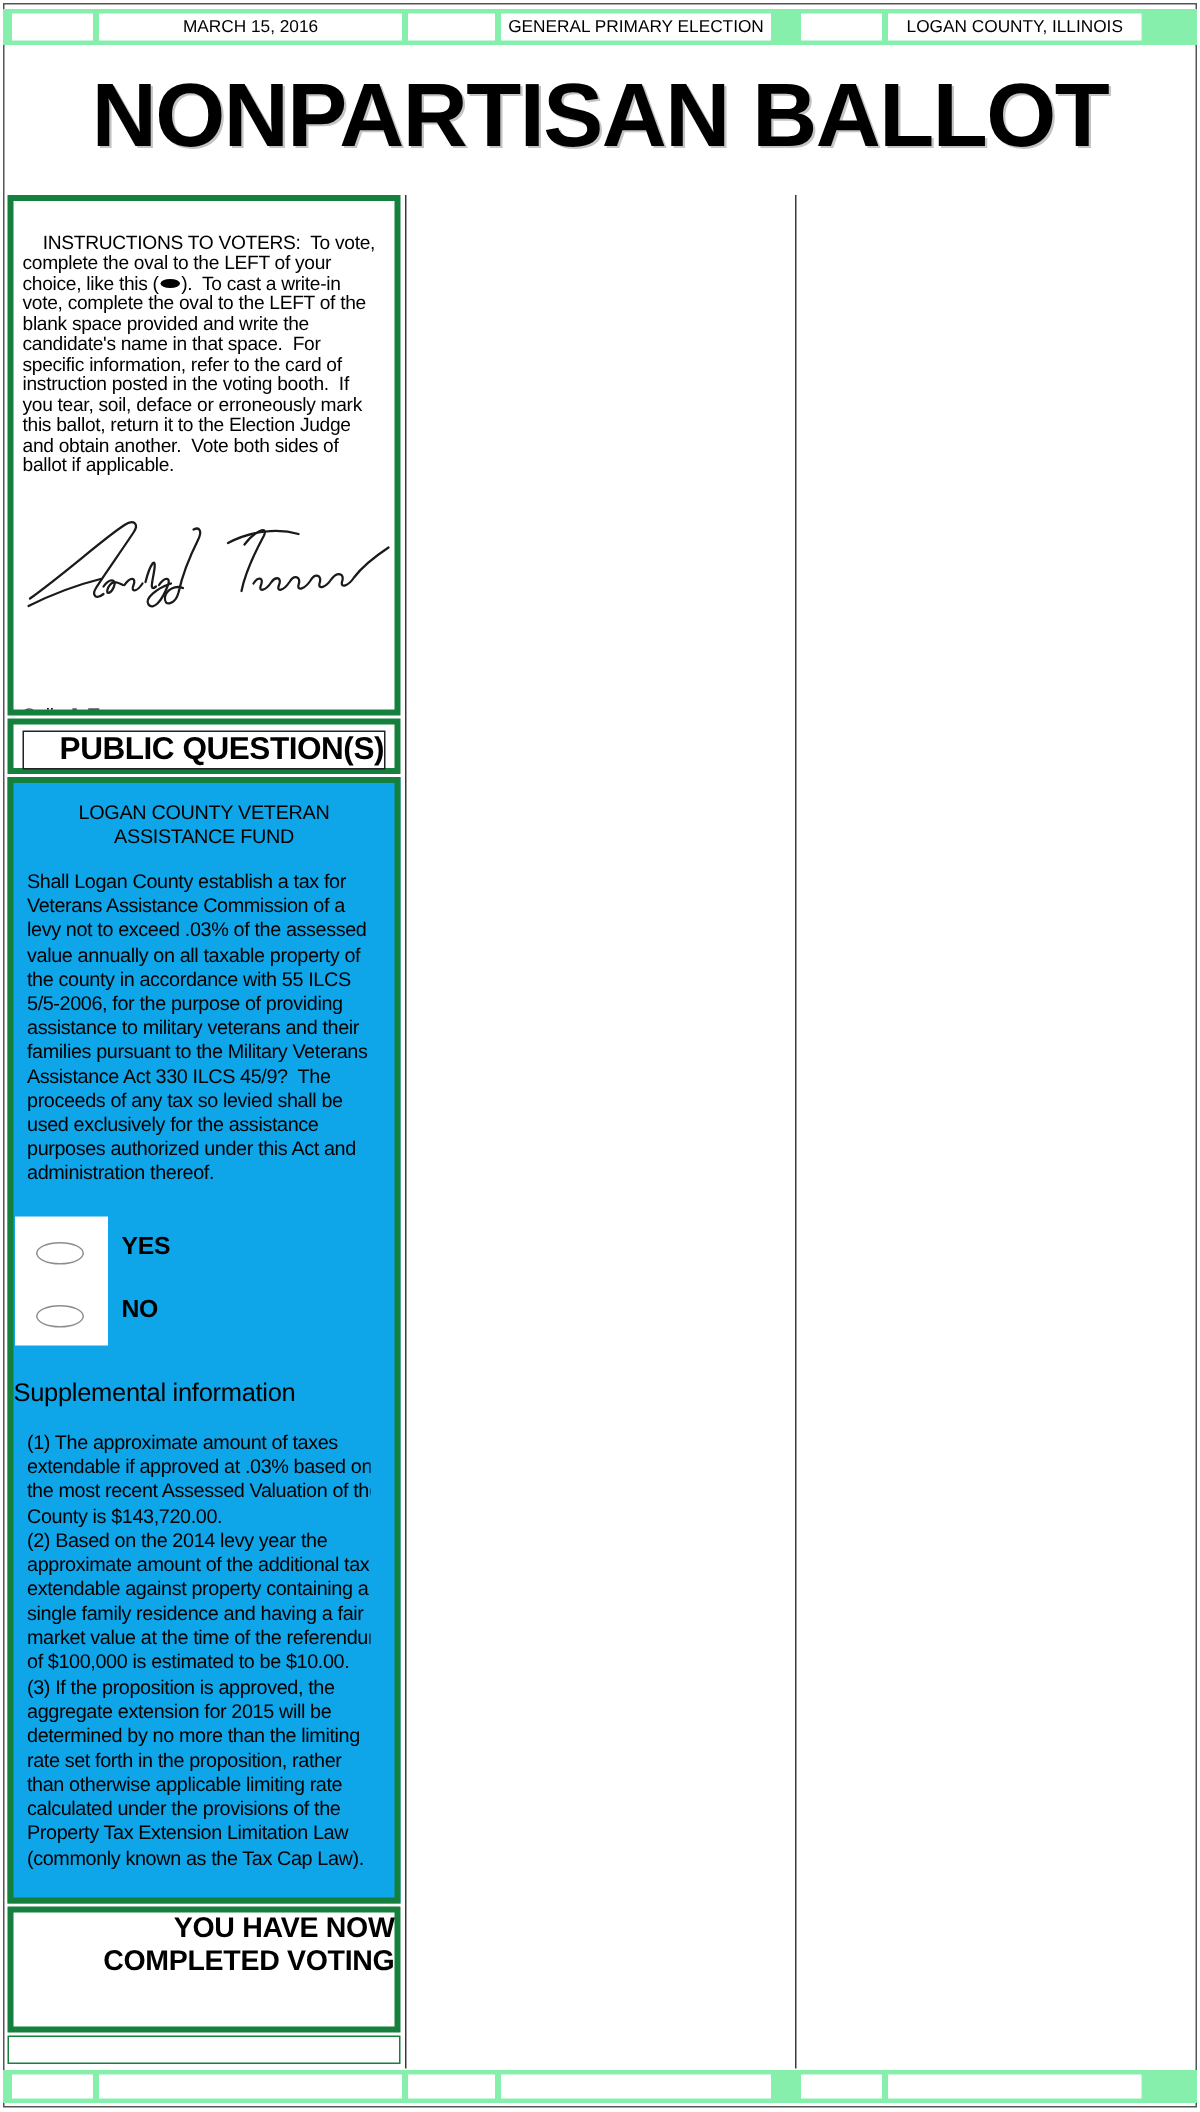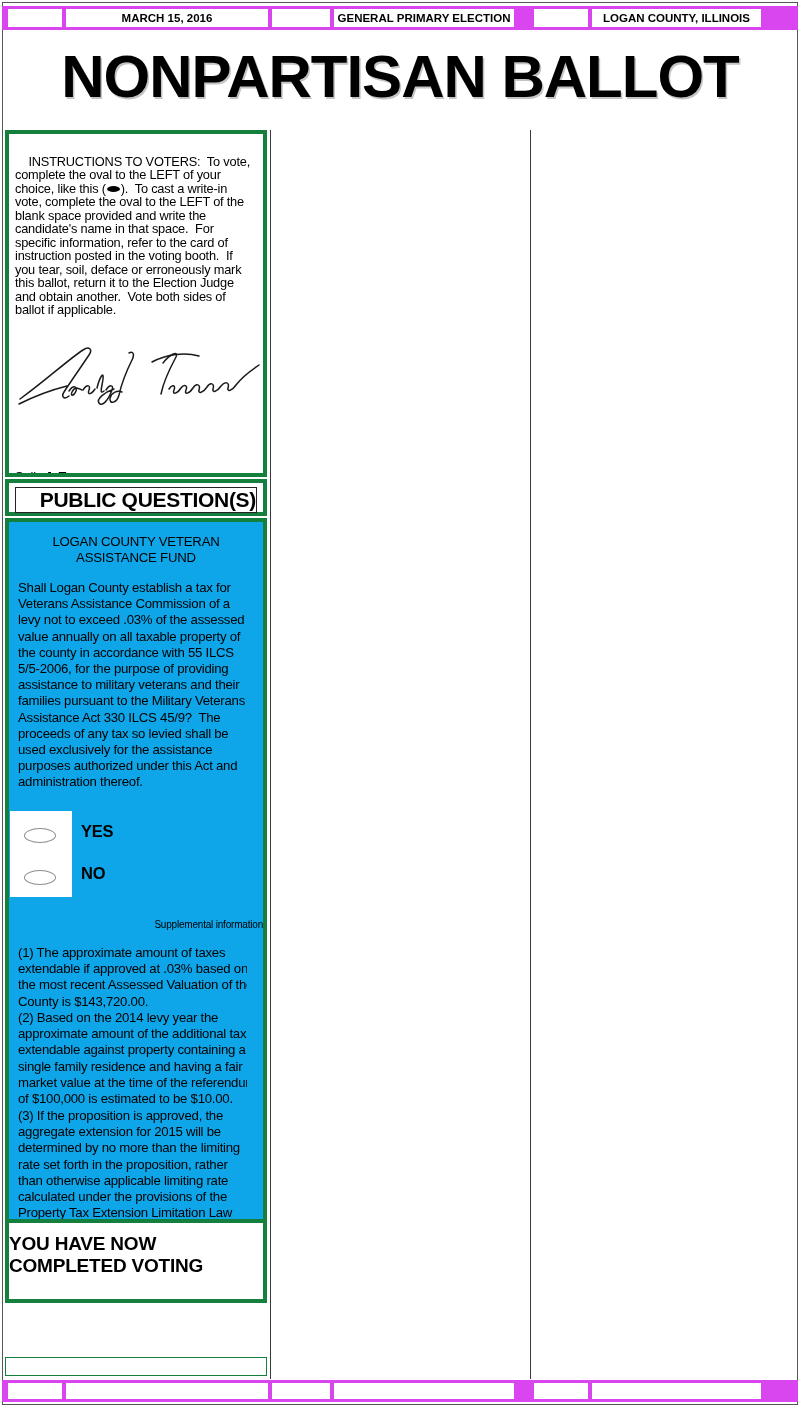--- a/index.html
+++ b/index.html
@@ -1,21 +1,21 @@
 <!DOCTYPE html>
 <html><head>
 <meta charset="utf-8">
 <style>
   html,body{margin:0;padding:0;background:#fff;}
   .page{position:relative;width:800px;height:1408px;background:#fff;
         font-family:"Liberation Sans",sans-serif;color:#000;overflow:hidden;}
   .page-border{position:absolute;left:2px;top:2px;right:2px;bottom:3px;border:1.5px solid #555;pointer-events:none;}
 
   
-  .bar{position:absolute;left:2px;right:2px;height:24px;background:#d946ef;font-weight:bold;}
+  .bar{position:absolute;left:2px;right:2px;height:24px;background:#86efac;}
   .bar.top{top:6px;}
   .bar.bottom{top:1380px;height:22px;}
   .bar .cell{position:absolute;top:3px;height:18px;background:#fff;box-sizing:border-box;
              text-align:center;font-size:11.5px;line-height:18px;white-space:nowrap;overflow:hidden;}
   .bar.bottom .cell{height:16px;}
   .c1{left:6px;width:54px;} .c2{left:64px;width:202px;} .c3{left:270px;width:58px;}
   .c4{left:332px;width:180px;} .c5{left:532px;width:54px;} .c6{left:590px;width:169px;}
 
   .ballot-title{position:absolute;left:0;top:42px;width:100%;text-align:center;
       font-size:60px;font-weight:bold;letter-spacing:-1px;text-shadow:1.5px 1.5px 0 #c4c4c4;}
@@ -42,26 +42,26 @@
   .q-heading{margin-top:12px;text-align:center;font-size:13.2px;line-height:16px;
              letter-spacing:-0.2px;white-space:pre-line;}
   .q-body{margin:14px 0 0 9px;font-size:13.2px;line-height:16.2px;letter-spacing:-0.25px;
           white-space:pre;overflow:hidden;}
   .vote-area{position:relative;height:96px;margin-top:20px;text-decoration:underline;}
   .vote-white{position:absolute;left:1px;top:0;width:62px;height:86px;background:#fff;}
   .vote-oval{position:absolute;width:30px;height:13px;border:1.2px solid #8d8d8d;border-radius:50%;background:#fff;}
   .vote-oval.yes{left:15px;top:17px;} .vote-oval.no{left:15px;top:59px;}
   .vote-label{position:absolute;left:72px;font-weight:bold;font-size:16.5px;letter-spacing:-0.2px;}
   .vote-label.yes{top:11px;} .vote-label.no{top:53px;}
-  .suppl-title{margin-top:12px;text-align:right;font-size:10px;letter-spacing:-0.2px;}
+  .suppl-title{margin-top:12px;text-align:left;font-size:17px;letter-spacing:-0.2px;}
   .suppl-body{margin:15px 16px 0 9px;font-size:13.2px;line-height:16.3px;letter-spacing:-0.25px;
               white-space:pre;overflow:hidden;}
 
   
-  .completed-box{top:1219px;height:84px;padding-top:10px;text-align:left;
+  .completed-box{top:1271px;height:84px;text-align:right;
                  font-weight:bold;font-size:19px;line-height:21.5px;letter-spacing:-0.2px;white-space:pre-line;}
   .blank-strip{top:1357px;height:19px;border-width:1.5px;}
 </style>
 </head>
 <body>
 
 <div class="page">
   <div class="page-border"></div>
 
   <div class="bar top">

